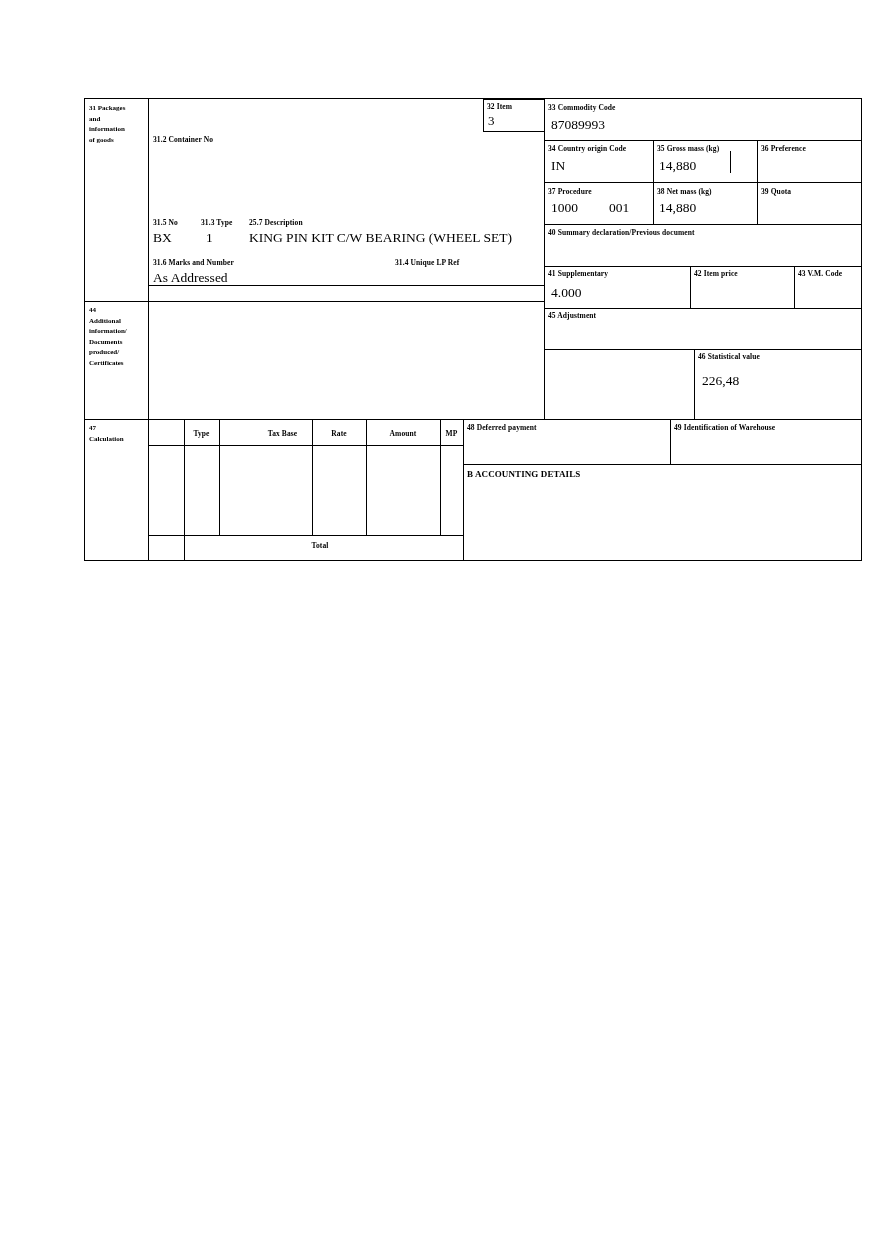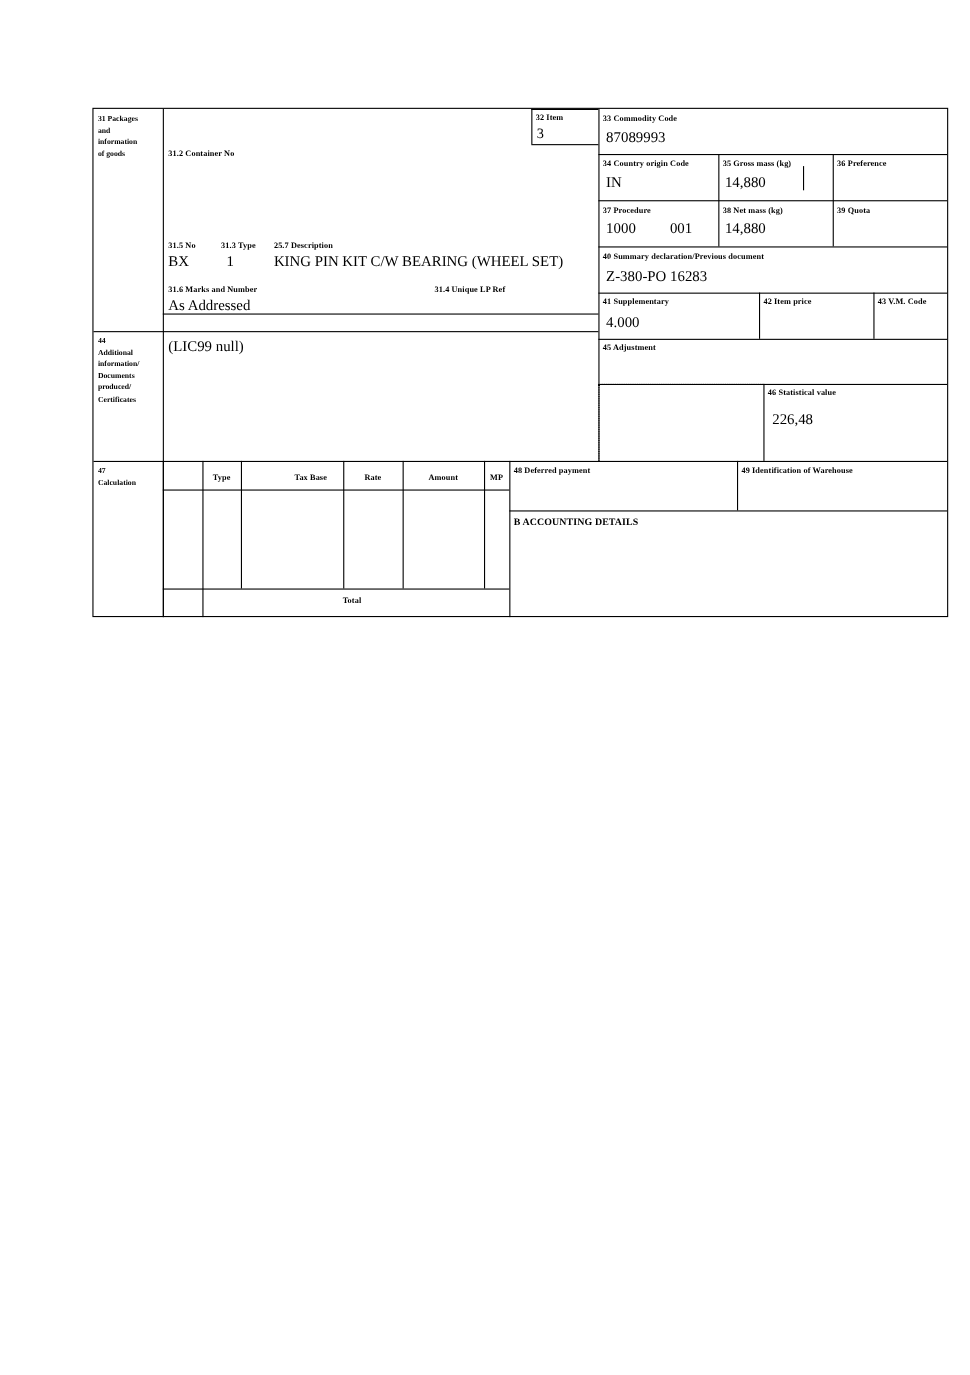--- a/index.html
+++ b/index.html
@@ -205,40 +205,38 @@
     <div class="cell val-b" style="left:466px; top:101px; width:50px;">1000</div>
     <div class="cell val-b" style="left:524px; top:101px; width:50px;">001</div>
 
     <div class="cell lbl" style="left:572px; top:88px; width:105px;">38 Net mass (kg)</div>
     <div class="cell val-b" style="left:574px; top:101px; width:90px;">14,880</div>
 
     <div class="cell lbl" style="left:676px; top:88px; width:100px;">39 Quota</div>
     <div class="cell val-b" style="left:678px; top:101px; width:90px;"></div>
 
     <div class="cell lbl" style="left:463px; top:129px; width:280px;">40 Summary declaration/Previous document</div>
-    <div class="cell val-b" style="left:466px; top:144px; width:290px;">Z-380-PO 16283</div>
 
     <div class="cell lbl" style="left:463px; top:170px; width:130px;">41 Supplementary</div>
     <div class="cell val-b" style="left:466px; top:186px; width:120px;">4.000</div>
 
     <div class="cell lbl" style="left:609px; top:170px; width:100px;">42 Item price</div>
     <div class="cell val-b" style="left:611px; top:186px; width:94px;"></div>
 
     <div class="cell lbl" style="left:713px; top:170px; width:70px;">43 V.M. Code</div>
     <div class="cell val-b" style="left:715px; top:186px; width:60px;"></div>
 
     <div class="cell lbl-sm" style="left:4px; top:206px; width:60px;">
       <div>44</div>
       <div>Additional</div>
       <div>information/</div>
       <div>Documents</div>
       <div>produced/</div>
       <div>Certificates</div>
     </div>
-    <div class="cell val-b" style="left:68px; top:208px; width:380px;">(LIC99 null)</div>
 
     <div class="cell lbl" style="left:463px; top:212px; width:120px;">45 Adjustment</div>
     <div class="cell val-b" style="left:466px; top:226px; width:120px;"></div>
 
     <div class="cell lbl" style="left:613px; top:253px; width:140px;">46 Statistical value</div>
     <div class="cell val-b" style="left:617px; top:274px; width:140px;">226,48</div>
 
     <div class="cell lbl-sm" style="left:4px; top:324px; width:58px;">
       <div>47</div>
       <div>Calculation</div>

